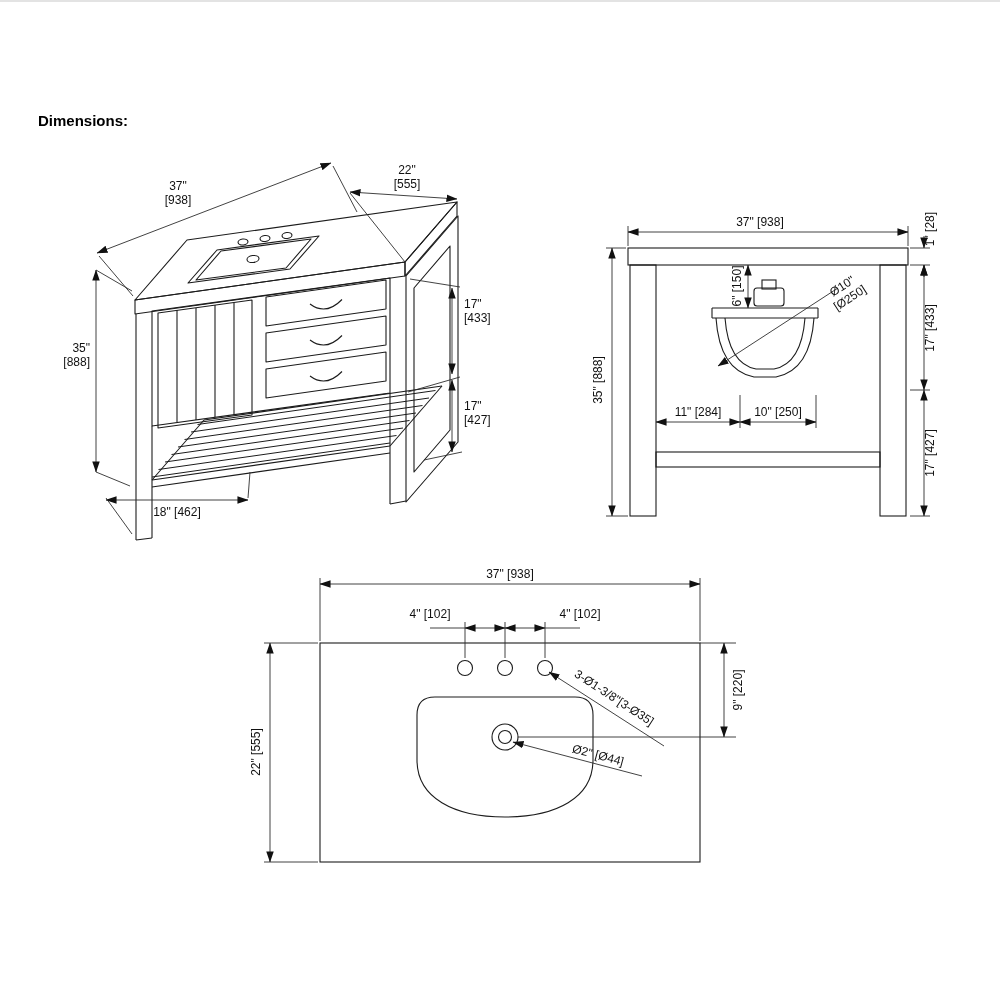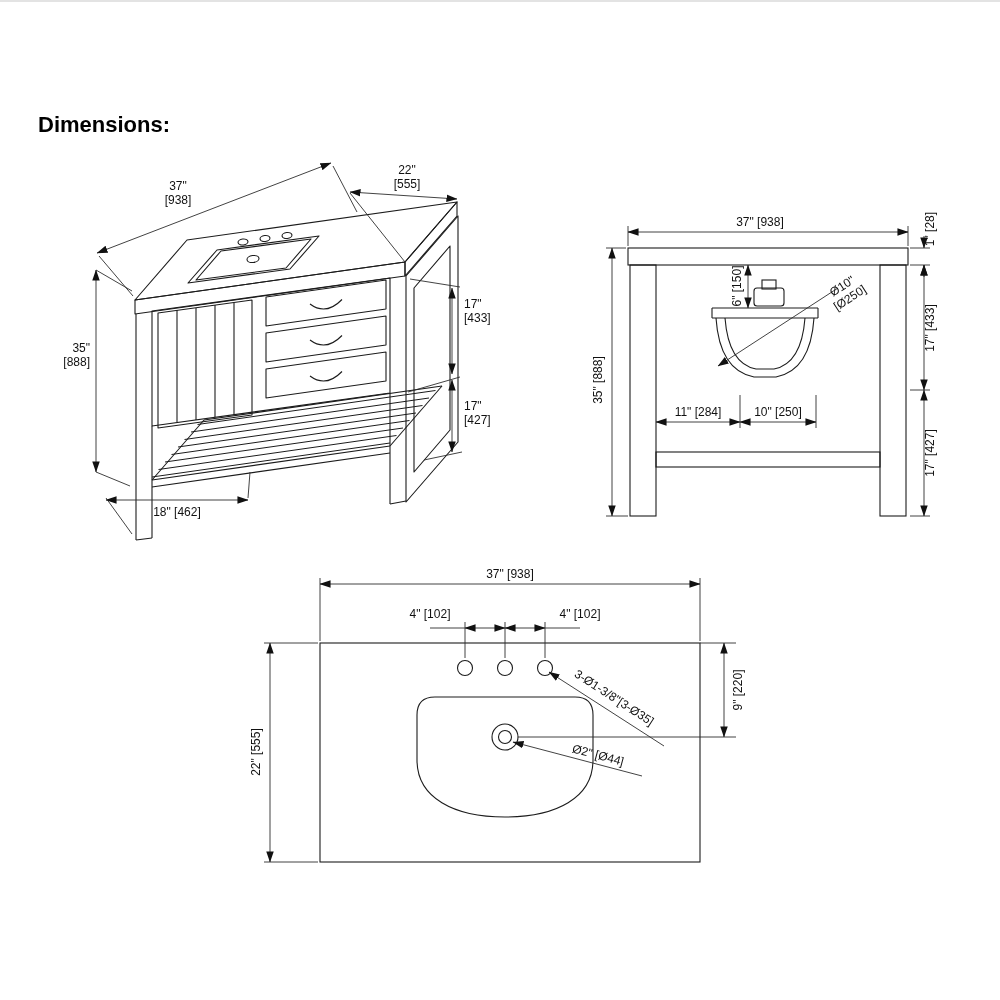--- a/index.html
+++ b/index.html
@@ -1,19 +1,19 @@
 <!DOCTYPE html>
 <html><head>
 <meta charset="utf-8">
 <style>
   html,body{margin:0;padding:0;background:#ffffff;}
   .page{position:relative;width:1000px;height:1000px;background:#ffffff;overflow:hidden;
         font-family:"Liberation Sans", sans-serif;}
   .top-rule{position:absolute;left:0;top:0;width:1000px;height:2px;background:#e3e3e3;}
-  .title{position:absolute;left:38px;top:112px;font-size:22px;font-weight:bold;color:#000;}
+  .title{position:absolute;left:38px;top:112px;font-size:15px;font-weight:bold;color:#000;}
   svg{position:absolute;left:0;top:0;}
   text{font-family:"Liberation Sans", sans-serif;font-size:12px;fill:#111;}
 </style>
 </head>
 <body>
 
 <div class="page">
   <div class="top-rule"></div>
   <div class="title">Dimensions:</div>
 

